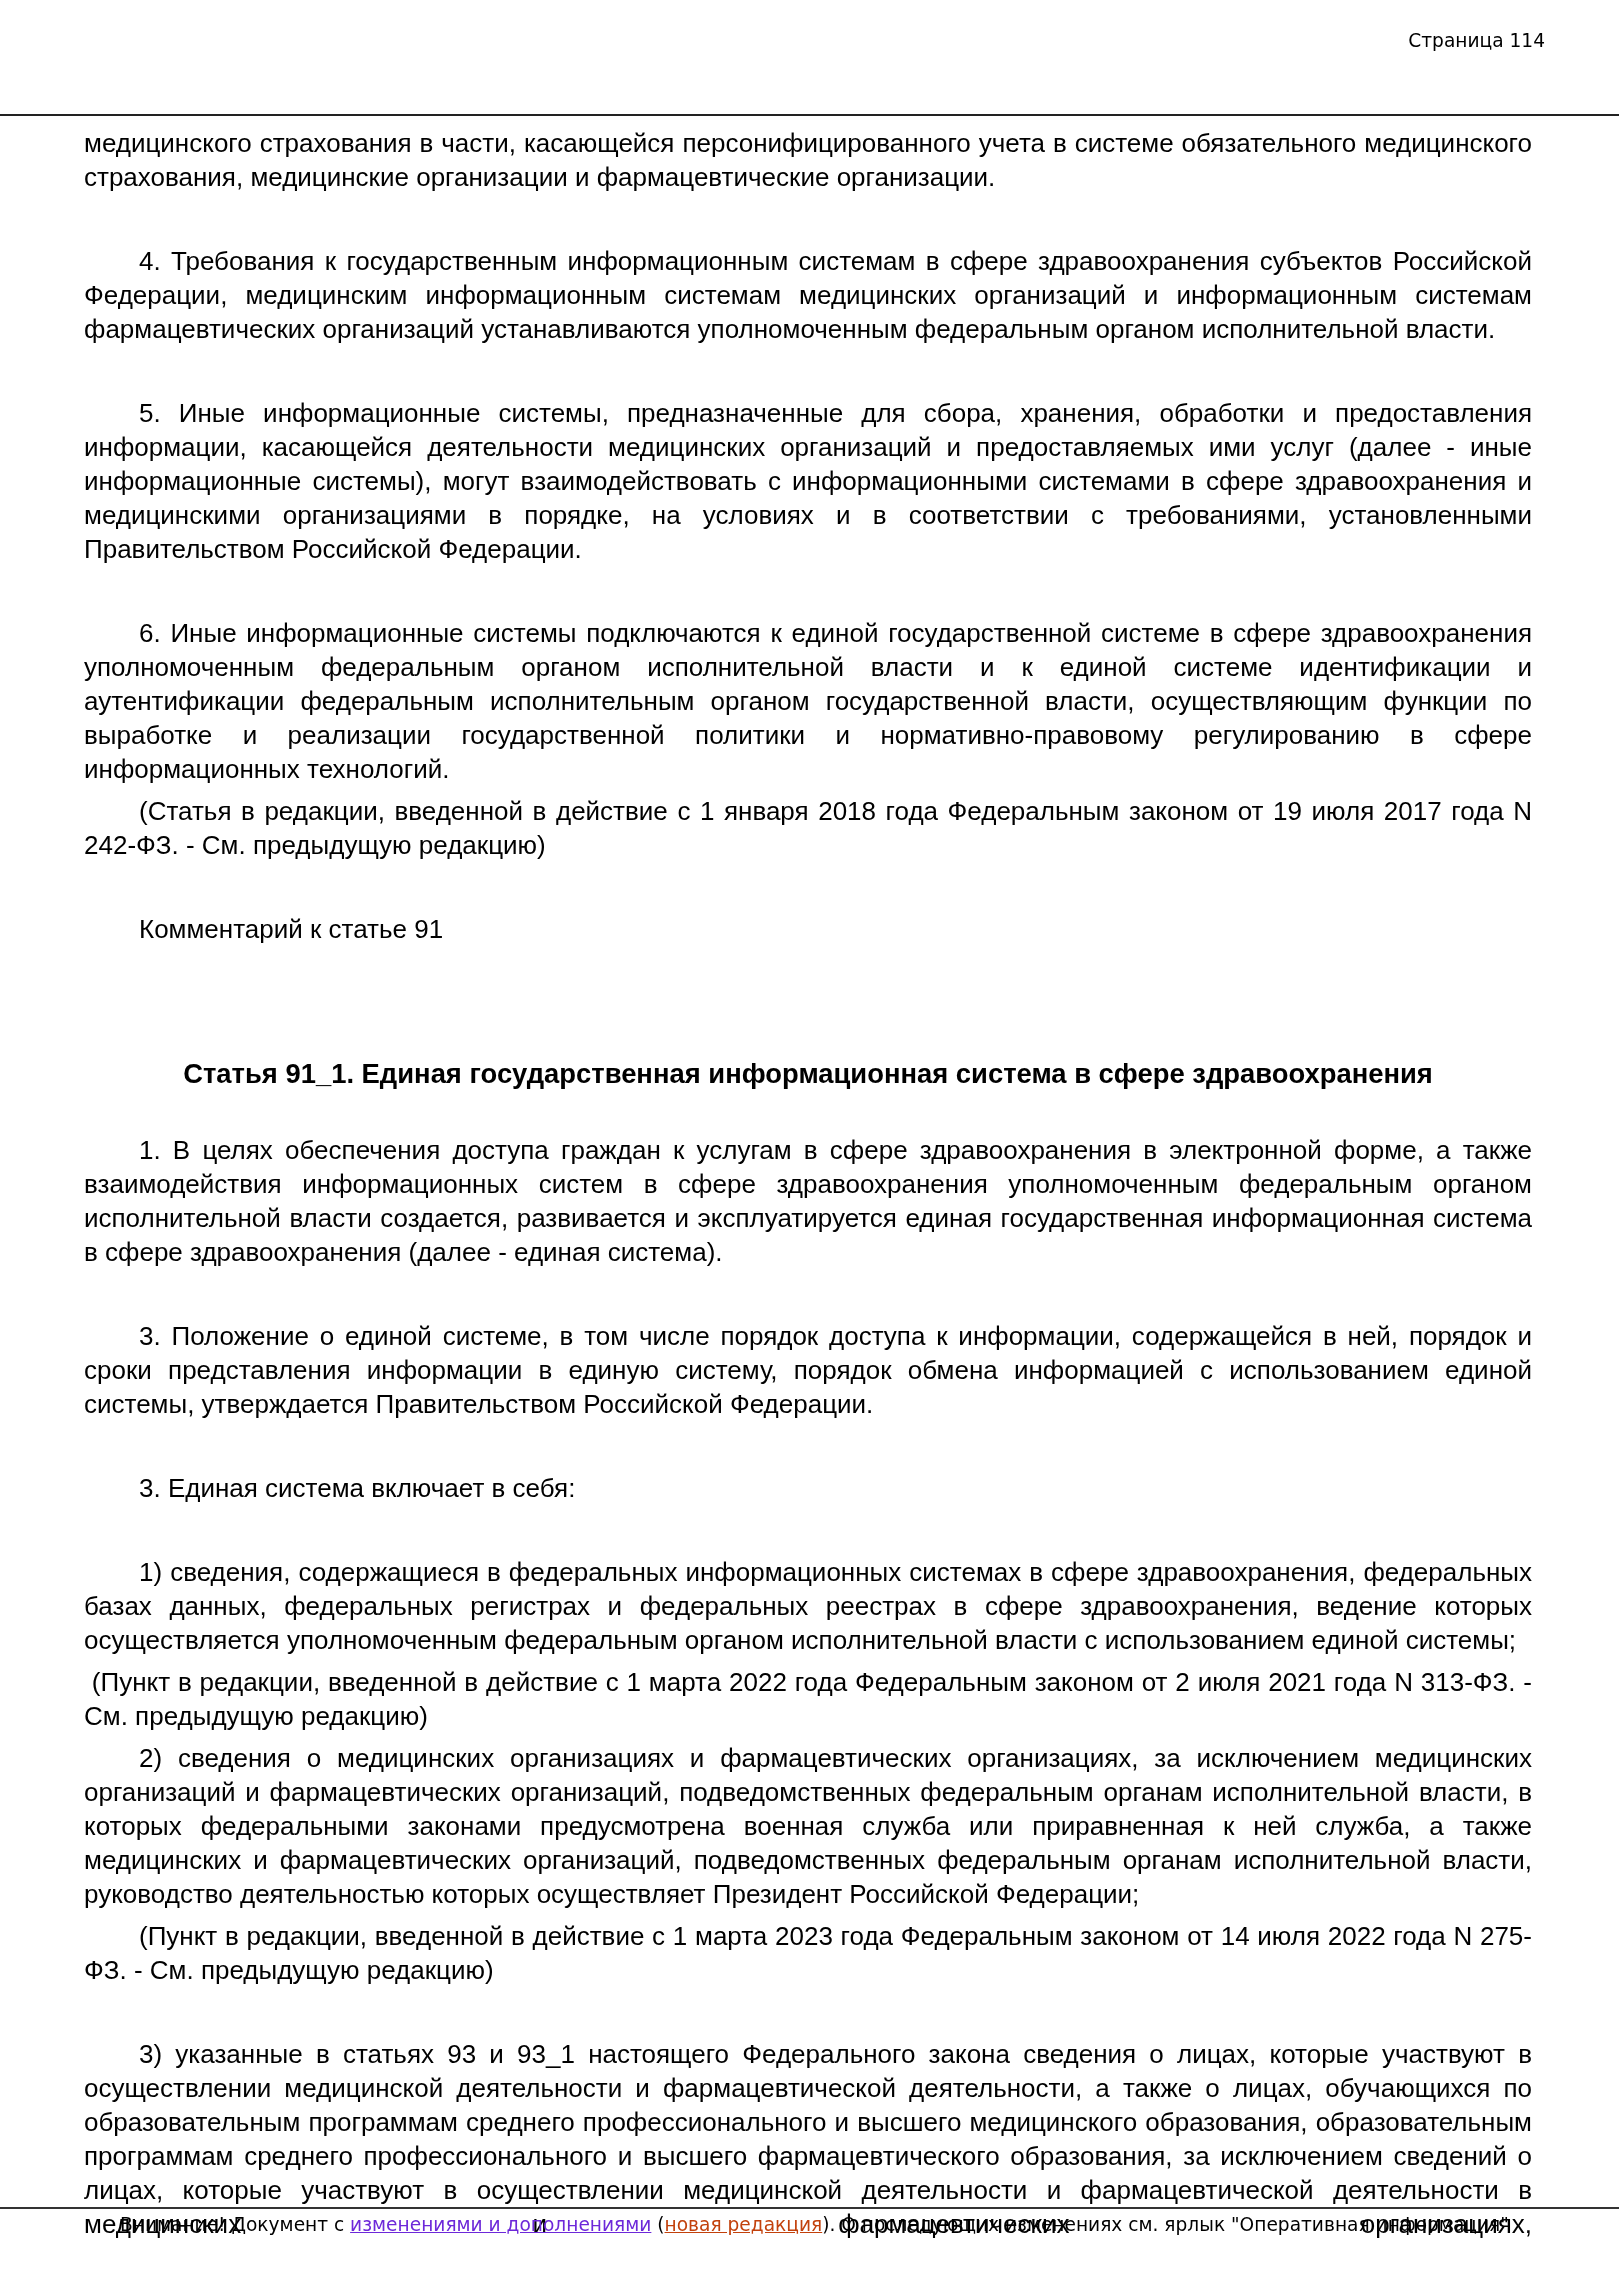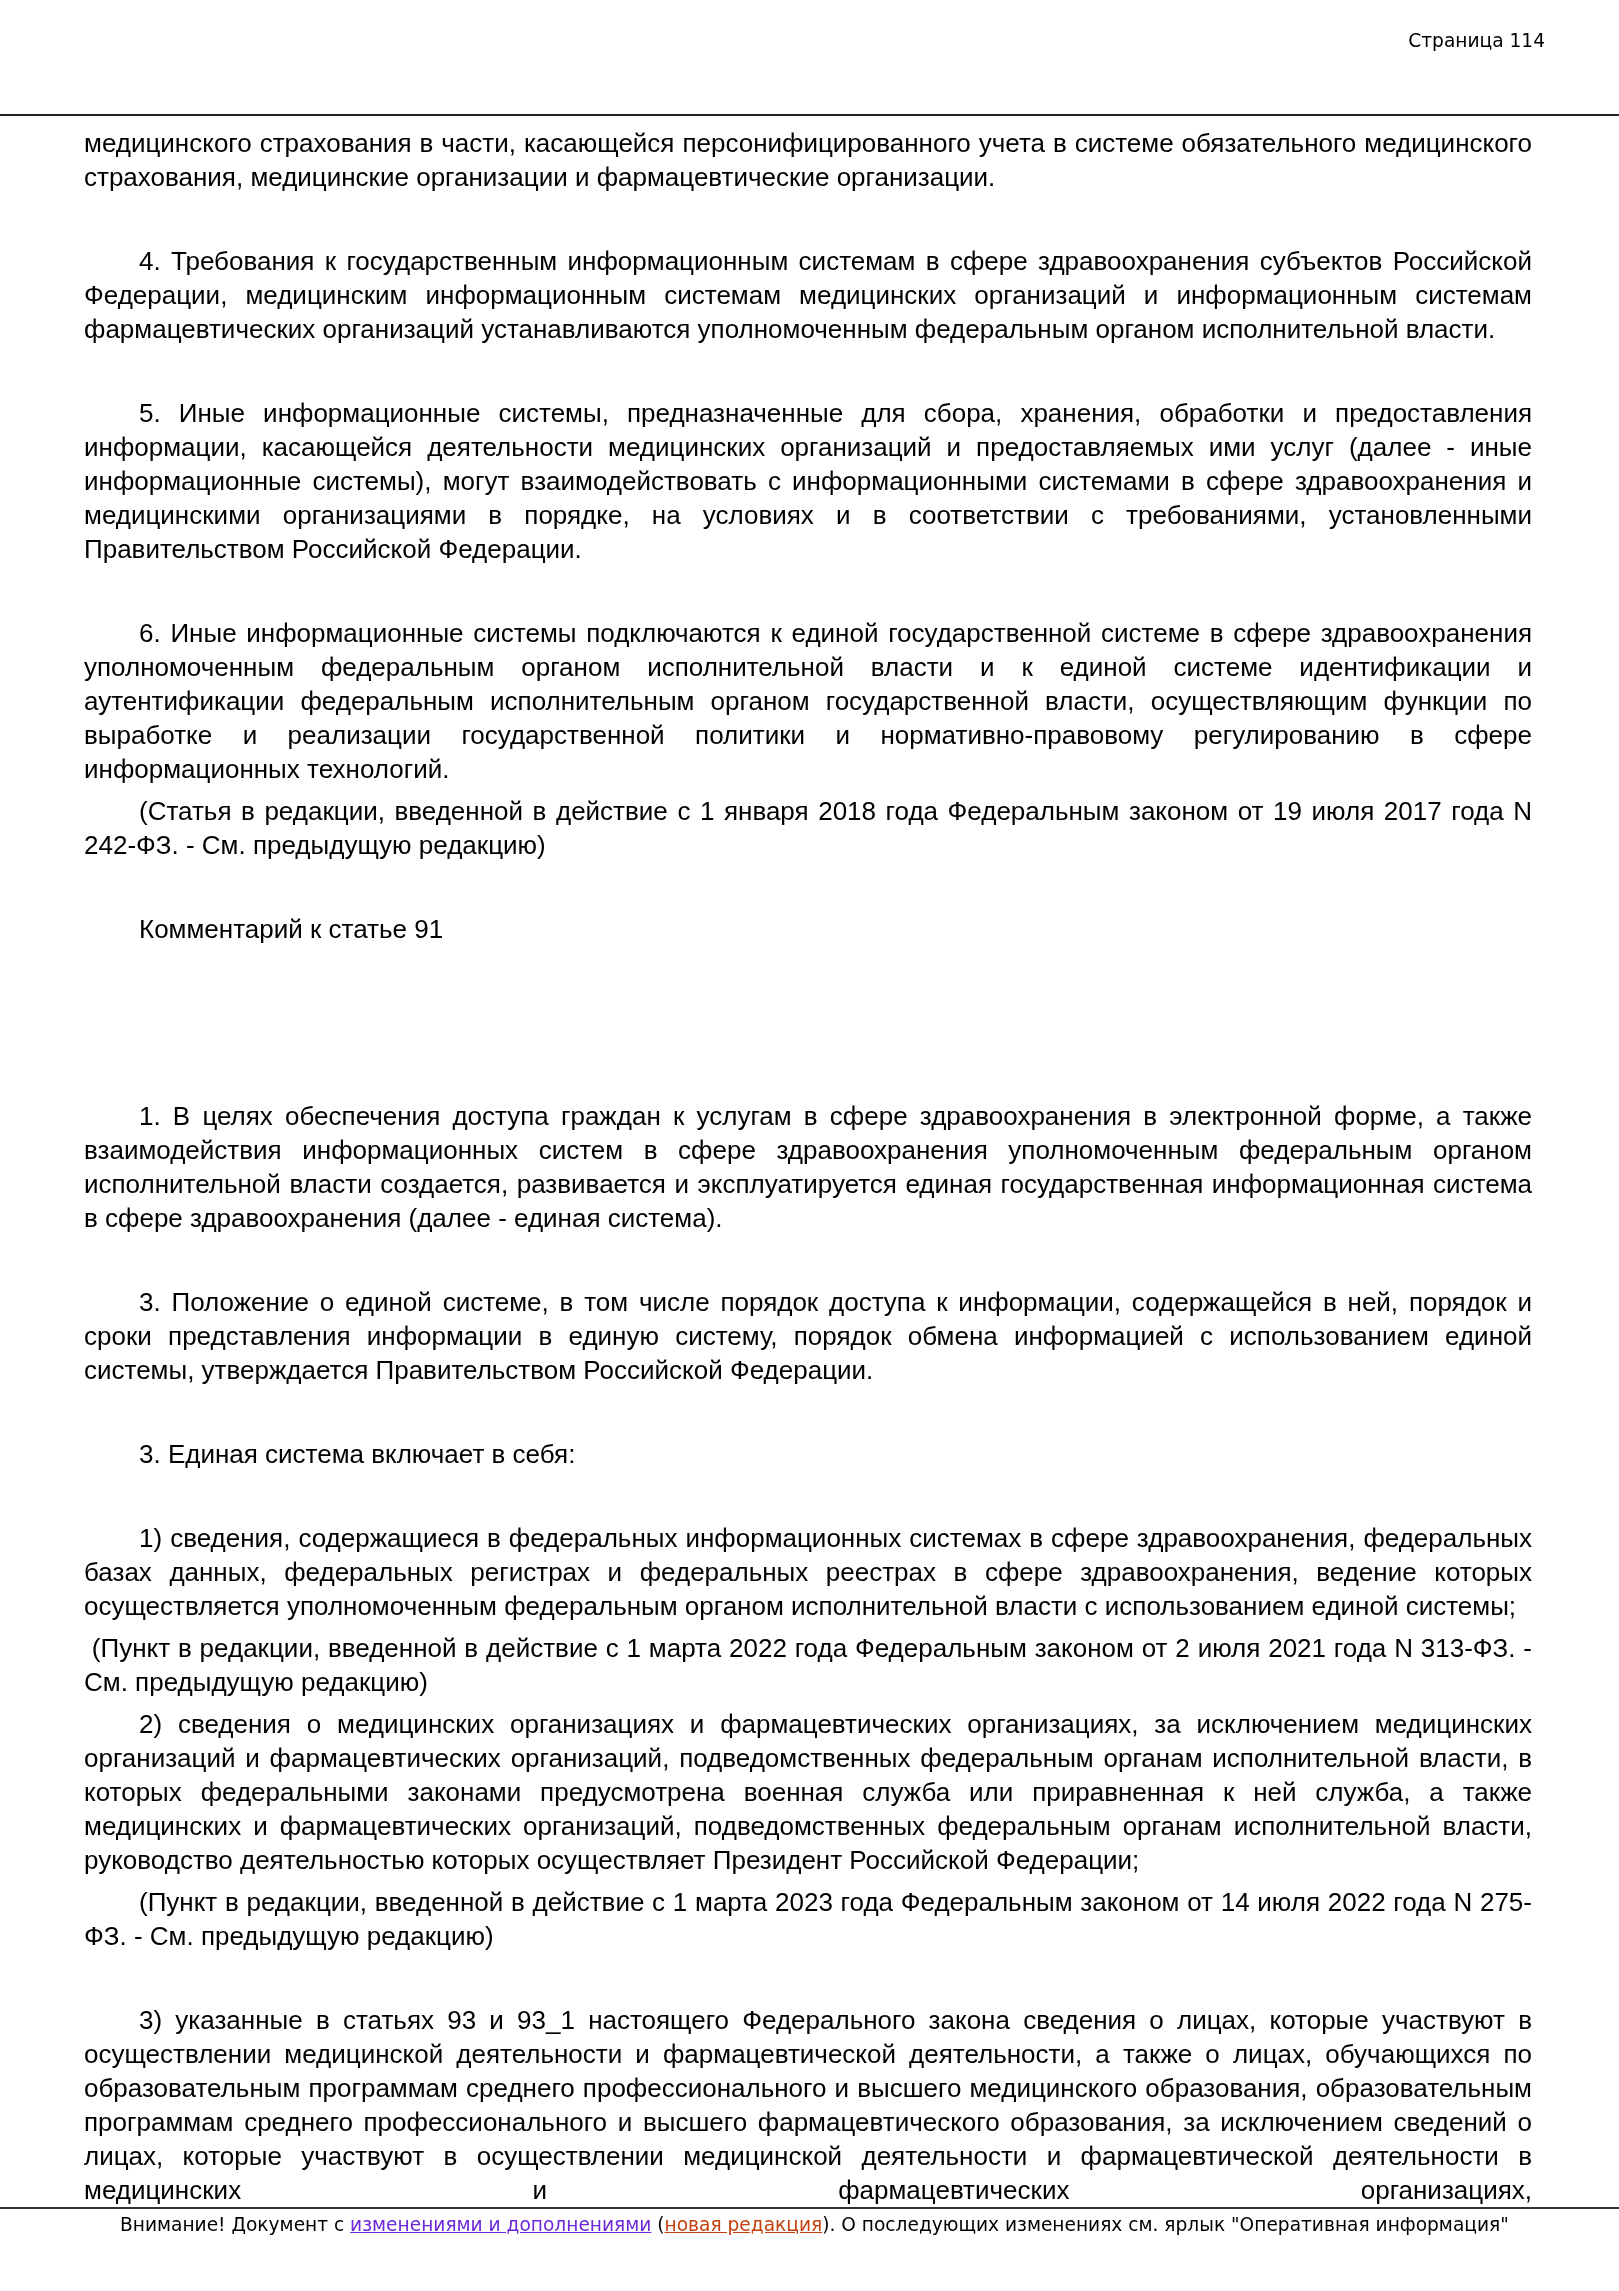--- a/index.html
+++ b/index.html
@@ -33,20 +33,21 @@
   <div class="gap"></div>
   <p class="p ind">4. Требования к государственным информационным системам в сфере здравоохранения субъектов Российской Федерации, медицинским информационным системам медицинских организаций и информационным системам фармацевтических организаций устанавливаются уполномоченным федеральным органом исполнительной власти.</p>
   <div class="gap"></div>
   <p class="p ind">5. Иные информационные системы, предназначенные для сбора, хранения, обработки и предоставления информации, касающейся деятельности медицинских организаций и предоставляемых ими услуг (далее - иные информационные системы), могут взаимодействовать с информационными системами в сфере здравоохранения и медицинскими организациями в порядке, на условиях и в соответствии с требованиями, установленными Правительством Российской Федерации.</p>
   <div class="gap"></div>
   <p class="p ind">6. Иные информационные системы подключаются к единой государственной системе в сфере здравоохранения уполномоченным федеральным органом исполнительной власти и к единой системе идентификации и аутентификации федеральным исполнительным органом государственной власти, осуществляющим функции по выработке и реализации государственной политики и нормативно-правовому регулированию в сфере информационных технологий.</p>
   <p class="p ind">(Статья в редакции, введенной в действие с 1 января 2018 года Федеральным законом от 19 июля 2017 года N 242-ФЗ. - См. предыдущую редакцию)</p>
   <div class="gap"></div>
   <p class="p ind">Комментарий к статье 91</p>
   <div class="gap2"></div>
+  <p class="heading">Статья 91_1. Единая государственная информационная система в сфере здравоохранения</p>
   <div class="gap"></div>
   <p class="p ind">1. В целях обеспечения доступа граждан к услугам в сфере здравоохранения в электронной форме, а также взаимодействия информационных систем в сфере здравоохранения уполномоченным федеральным органом исполнительной власти создается, развивается и эксплуатируется единая государственная информационная система в сфере здравоохранения (далее - единая система).</p>
   <div class="gap"></div>
   <p class="p ind">3. Положение о единой системе, в том числе порядок доступа к информации, содержащейся в ней, порядок и сроки представления информации в единую систему, порядок обмена информацией с использованием единой системы, утверждается Правительством Российской Федерации.</p>
   <div class="gap"></div>
   <p class="p ind">3. Единая система включает в себя:</p>
   <div class="gap"></div>
   <p class="p ind">1) сведения, содержащиеся в федеральных информационных системах в сфере здравоохранения, федеральных базах данных, федеральных регистрах и федеральных реестрах в сфере здравоохранения, ведение которых осуществляется уполномоченным федеральным органом исполнительной власти с использованием единой системы;</p>
   <p class="p" style="white-space:pre-wrap"> (Пункт в редакции, введенной в действие с 1 марта 2022 года Федеральным законом от 2 июля 2021 года N 313-ФЗ. - См. предыдущую редакцию)</p>
   <p class="p ind">2) сведения о медицинских организациях и фармацевтических организациях, за исключением медицинских организаций и фармацевтических организаций, подведомственных федеральным органам исполнительной власти, в которых федеральными законами предусмотрена военная служба или приравненная к ней служба, а также медицинских и фармацевтических организаций, подведомственных федеральным органам исполнительной власти, руководство деятельностью которых осуществляет Президент Российской Федерации;</p>

